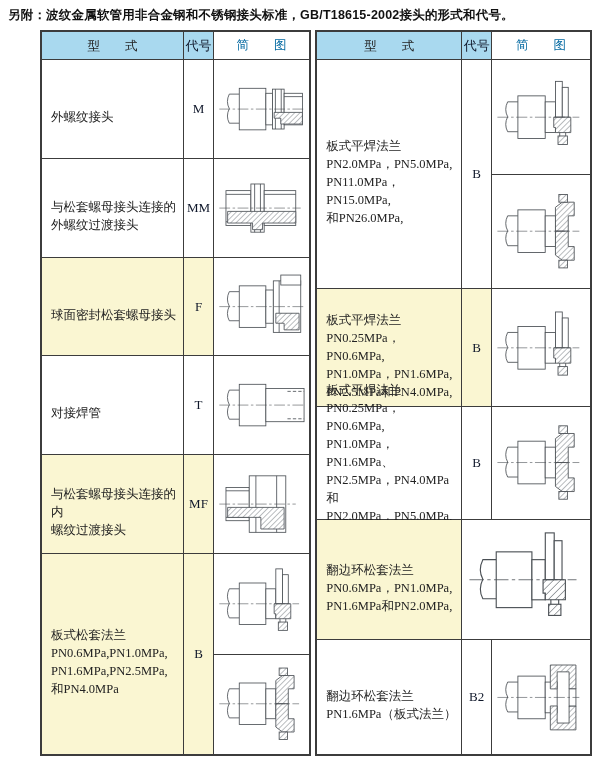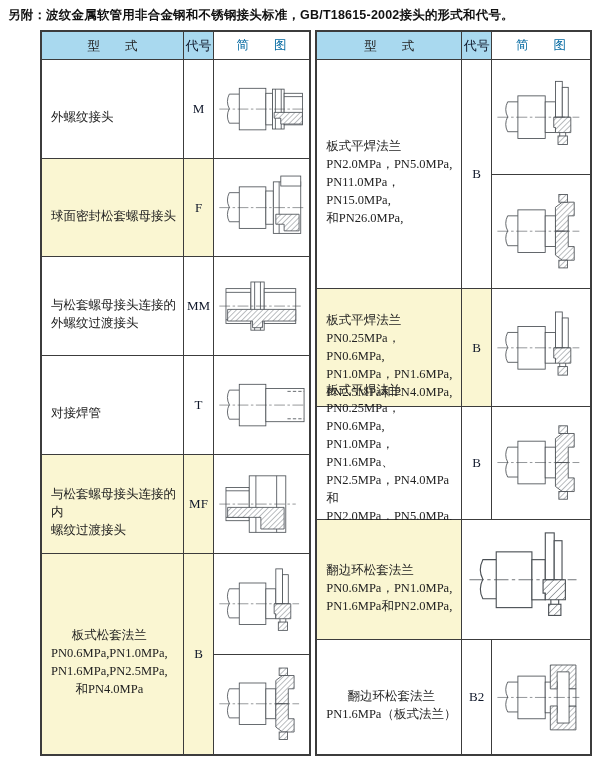--- a/index.html
+++ b/index.html
@@ -9,21 +9,21 @@
   }
   .page-title{
     padding:7px 8px 6px 8px;font-size:12.5px;font-weight:600;letter-spacing:0.2px;
     color:#111;white-space:pre;border-radius:14px;
   }
   .tables{display:flex;gap:4px;padding:0 8px;margin-left:32px;}
   .tbl{border:2px solid #3c3c3c;display:flex;flex-direction:column;background:#fff;}
   .tbl.left{width:287px;}
   .tbl.right{width:293px;}
   .row{display:flex;border-bottom:1px solid #3c3c3c;box-sizing:border-box;}
-  .row:last-child{border-bottom:none;text-align:center;}
+  .row:last-child{border-bottom:none;}
   .cell{border-right:1px solid #3c3c3c;box-sizing:border-box;min-width:0;}
   .cell:last-child{border-right:none;}
   .hdr{height:28px;}
   .th{
     background:#a9d9ef;display:flex;align-items:center;justify-content:center;
     font-size:12.5px;color:#0369a1;white-space:pre;
   }
   .type{
     display:flex;align-items:center;padding:20px 4px 4px 9px;
     font-size:12.5px;line-height:18px;white-space:pre-line;
@@ -81,38 +81,20 @@
               <path d="M78.5,24 V72" fill="none" stroke="#4a4f54"></path>
               <rect x="82" y="29" width="22" height="38" fill="#fff" stroke="#4a4f54"></rect>
               <line x1="82" y1="33" x2="104" y2="33" stroke="#4a4f54"></line>
               <line x1="82" y1="63" x2="104" y2="63" stroke="#4a4f54"></line>
               <path d="M70,52 H104 V66 H78 V59 H70 Z" fill="url(#hatch)" stroke="#4a4f54"></path>
               <line x1="4" y1="48" x2="107" y2="48" stroke="#4a4f54" stroke-width="0.7" stroke-dasharray="13 3 3 3"></line>
             </svg>
           </div>
         </div>
     </div>
-    <div class="row hl" style="height:98px">
-      <div class="cell type">球面密封松套螺母接头</div>
-      <div class="cell code">F</div>
-      <div class="cell diag">
-          <div class="sub">
-            <svg viewBox="0 0 110 96" preserveAspectRatio="xMidYMid meet">
-              <path d="M28,30 H16 q-4.5,9 0,17.5 q-4.5,9 0,17.5 H28" fill="#fff" stroke="#4a4f54"></path>
-              <rect x="28" y="23" width="32" height="50" fill="#fff" stroke="#4a4f54"></rect>
-              <rect x="60" y="28" width="9" height="40" fill="#fff" stroke="#4a4f54"></rect>
-              <rect x="69" y="17" width="33" height="62" fill="#fff" stroke="#4a4f54"></rect>
-              <rect x="78" y="10" width="24" height="12" fill="#fff" stroke="#4a4f54"></rect>
-              <path d="M76,17 V79" fill="none" stroke="#4a4f54"></path>
-              <path d="M72,56 H100 V76 H82 V68 H72 Z" fill="url(#hatch)" stroke="#4a4f54"></path>
-              <line x1="4" y1="48" x2="105" y2="48" stroke="#4a4f54" stroke-width="0.7" stroke-dasharray="13 3 3 3"></line>
-            </svg>
-          </div>
-        </div>
-    </div>
     <div class="row" style="height:99px">
       <div class="cell type">与松套螺母接头连接的
 外螺纹过渡接头</div>
       <div class="cell code">MM</div>
       <div class="cell diag">
           <div class="sub">
             <svg viewBox="0 0 110 96" preserveAspectRatio="xMidYMid meet">
               <rect x="12" y="27" width="30" height="42" fill="#fff" stroke="#4a4f54"></rect>
               <line x1="12" y1="31.5" x2="42" y2="31.5" stroke="#4a4f54"></line>
               <line x1="12" y1="64.5" x2="42" y2="64.5" stroke="#4a4f54"></line>
@@ -121,20 +103,38 @@
               <path d="M53.5,19 V77" fill="none" stroke="#4a4f54"></path>
               <rect x="58" y="27" width="38" height="42" fill="#fff" stroke="#4a4f54"></rect>
               <line x1="58" y1="31.5" x2="96" y2="31.5" stroke="#4a4f54"></line>
               <line x1="58" y1="64.5" x2="96" y2="64.5" stroke="#4a4f54"></line>
               <path d="M14,52 H96 V66 H56 V74 H44 V66 H14 Z" fill="url(#hatch)" stroke="#4a4f54"></path>
               <line x1="4" y1="48" x2="102" y2="48" stroke="#4a4f54" stroke-width="0.7" stroke-dasharray="13 3 3 3"></line>
             </svg>
           </div>
         </div>
     </div>
+    <div class="row hl" style="height:98px">
+      <div class="cell type">球面密封松套螺母接头</div>
+      <div class="cell code">F</div>
+      <div class="cell diag">
+          <div class="sub">
+            <svg viewBox="0 0 110 96" preserveAspectRatio="xMidYMid meet">
+              <path d="M28,30 H16 q-4.5,9 0,17.5 q-4.5,9 0,17.5 H28" fill="#fff" stroke="#4a4f54"></path>
+              <rect x="28" y="23" width="32" height="50" fill="#fff" stroke="#4a4f54"></rect>
+              <rect x="60" y="28" width="9" height="40" fill="#fff" stroke="#4a4f54"></rect>
+              <rect x="69" y="17" width="33" height="62" fill="#fff" stroke="#4a4f54"></rect>
+              <rect x="78" y="10" width="24" height="12" fill="#fff" stroke="#4a4f54"></rect>
+              <path d="M76,17 V79" fill="none" stroke="#4a4f54"></path>
+              <path d="M72,56 H100 V76 H82 V68 H72 Z" fill="url(#hatch)" stroke="#4a4f54"></path>
+              <line x1="4" y1="48" x2="105" y2="48" stroke="#4a4f54" stroke-width="0.7" stroke-dasharray="13 3 3 3"></line>
+            </svg>
+          </div>
+        </div>
+    </div>
     <div class="row" style="height:99px">
       <div class="cell type">对接焊管</div>
       <div class="cell code">T</div>
       <div class="cell diag">
           <div class="sub">
             <svg viewBox="0 0 110 96" preserveAspectRatio="xMidYMid meet">
               <path d="M28,30 H16 q-4.5,9 0,17.5 q-4.5,9 0,17.5 H28" fill="#fff" stroke="#4a4f54"></path>
               <rect x="28" y="23" width="32" height="50" fill="#fff" stroke="#4a4f54"></rect>
               <rect x="60" y="28" width="46" height="40" fill="#fff" stroke="#4a4f54"></rect>
               <line x1="86" y1="31.5" x2="106" y2="31.5" stroke="#4a4f54" stroke-dasharray="4 2.5"></line>

